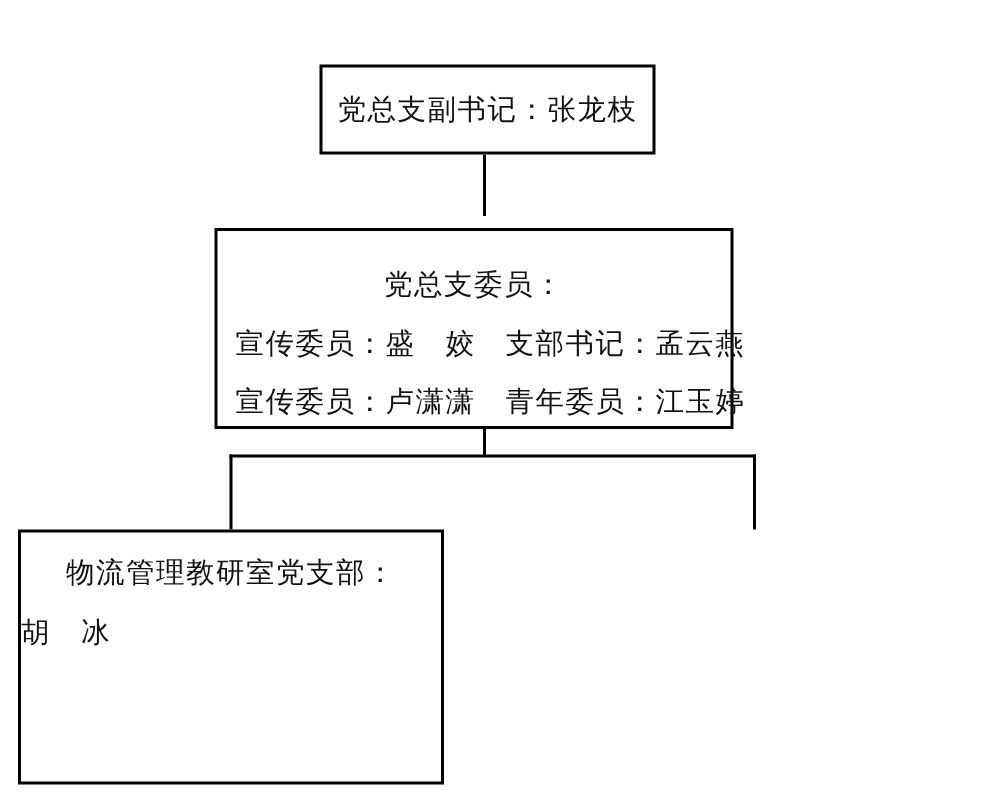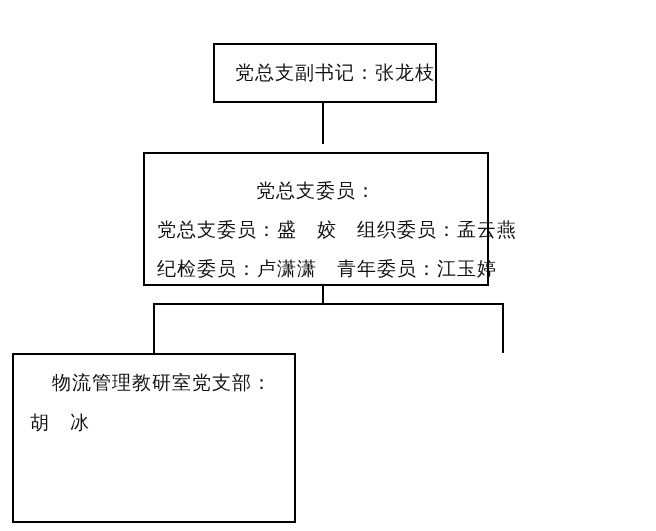--- a/index.html
+++ b/index.html
@@ -23,35 +23,34 @@
     box-sizing: border-box;
     font-size: 19px;
     letter-spacing: 1px;
   }
   .node .line {
     white-space: pre;
   }
   
   #top-box {
     left: 213px; top: 43px; width: 224px; height: 60px;
-    display: flex; align-items: center; justify-content: flex-end;
+    display: flex; align-items: center; justify-content: center;
   }
   
   #middle-box {
     left: 143px; top: 152px; width: 346px; height: 134px;
     padding-top: 17px;
   }
   #middle-box .line { height: 39px; line-height: 39px; }
   #middle-box .l1 { text-align: center; }
   #middle-box .l2, #middle-box .l3 { padding-left: 12px; }
   
   .branch-box {
     top: 353px; height: 170px;
     padding-top: 8px;
-    padding-left: 16px;
   }
   .branch-box .line { height: 40px; line-height: 40px; }
   .branch-box .l1 { text-align: center; }
   .branch-box .l2, .branch-box .l3 { padding-left: 8px; }
   .branch-box .l4 { text-align: left; }
   #left-box  { left: 12px;  width: 284px; }
   #right-box { left: 367px; width: 278px; }
   
   .conn {
     position: absolute;
@@ -73,22 +72,22 @@
   <div class="conn" id="conn-horizontal"></div>
   <div class="conn" id="conn-left-drop"></div>
   <div class="conn" id="conn-right-drop"></div>
 
   <div class="node" id="top-box">
     <div class="line">党总支副书记：张龙枝</div>
   </div>
 
   <div class="node" id="middle-box">
     <div class="line l1">党总支委员：</div>
-    <div class="line l2">党总支委员：盛　姣　组织委员：孟云燕</div>
-    <div class="line l3">纪检委员：卢潇潇　青年委员：江玉婷</div>
+    <div class="line l2">宣传委员：盛　姣　支部书记：孟云燕</div>
+    <div class="line l3">宣传委员：卢潇潇　青年委员：江玉婷</div>
   </div>
 
   <div class="node branch-box" id="left-box">
     <div class="line l1">物流管理教研室党支部：</div>
     <div class="line l4">胡　冰</div>
   </div>
 
 
 </div>
 

